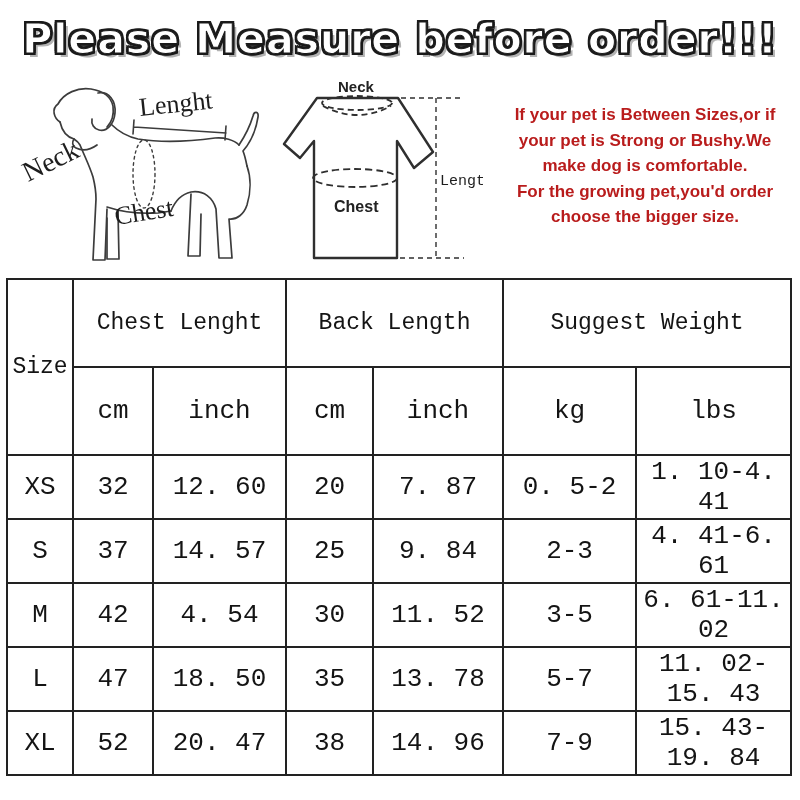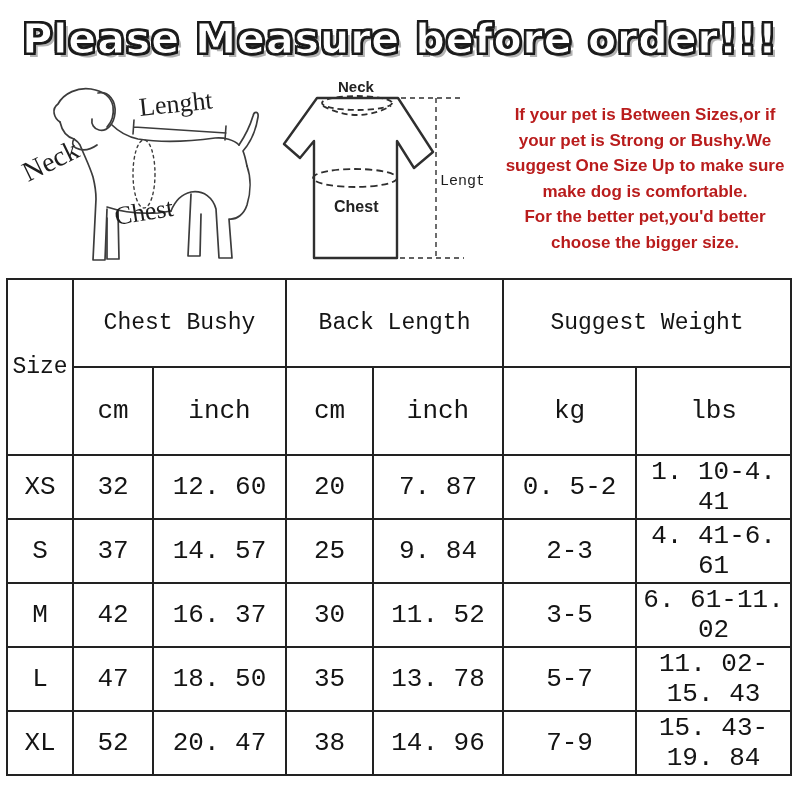--- a/index.html
+++ b/index.html
@@ -104,41 +104,40 @@
         <path d="M123,20 L186,20 M122,180 L186,180 M158,20 L158,180" stroke-dasharray="5 4" stroke-width="1.4"></path>
       </g>
       <text class="bold-label" x="60" y="14" font-size="15">Neck</text>
       <text class="bold-label" x="56" y="134" font-size="16">Chest</text>
       <text class="mono-label" x="162" y="107" font-size="15">Length</text>
     </svg>
 
     <div class="notice">
       <div>If your pet is Between Sizes,or if</div>
       <div>your pet is Strong or Bushy.We</div>
-      <div>suggest One Size Up to make sure</div>
       <div>make dog is comfortable.</div>
-      <div>For the better pet,you'd better</div>
+      <div>For the growing pet,you'd order</div>
       <div>choose the bigger size.</div>
     </div>
   </div>
 
   <table class="size-table">
     <colgroup>
       <col style="width:66px">
         <col style="width:80px">
         <col style="width:133px">
       <col style="width:87px">
         <col style="width:130px">
         <col style="width:133px">
       <col style="width:155px">
     </colgroup>
     <tbody>
       <tr class="group-row">
         <td class="g" rowspan="2">Size</td>
-        <td class="g" colspan="2">Chest Bushy</td>
+        <td class="g" colspan="2">Chest Lenght</td>
         <td class="g" colspan="2">Back Length</td>
         <td class="g" colspan="2">Suggest Weight</td>
       </tr>
       <tr class="unit-row">
         <td class="g">cm</td>
         <td class="g">inch</td>
         <td class="g">cm</td>
         <td class="g">inch</td>
         <td class="g">kg</td>
         <td class="g">lbs</td>
@@ -158,21 +157,21 @@
         <td>37</td>
         <td>14. 57</td>
         <td>25</td>
         <td>9. 84</td>
         <td>2-3</td>
         <td>4. 41-6. 61</td>
       </tr>
       <tr class="body-row">
         <td class="g">M</td>
         <td>42</td>
-        <td>16. 37</td>
+        <td>4. 54</td>
         <td>30</td>
         <td>11. 52</td>
         <td>3-5</td>
         <td>6. 61-11. 02</td>
       </tr>
       <tr class="body-row">
         <td class="g">L</td>
         <td>47</td>
         <td>18. 50</td>
         <td>35</td>

